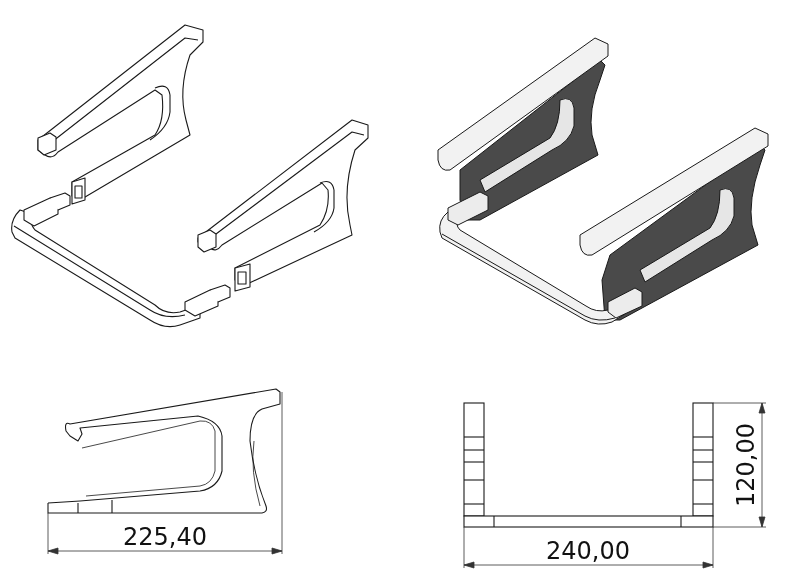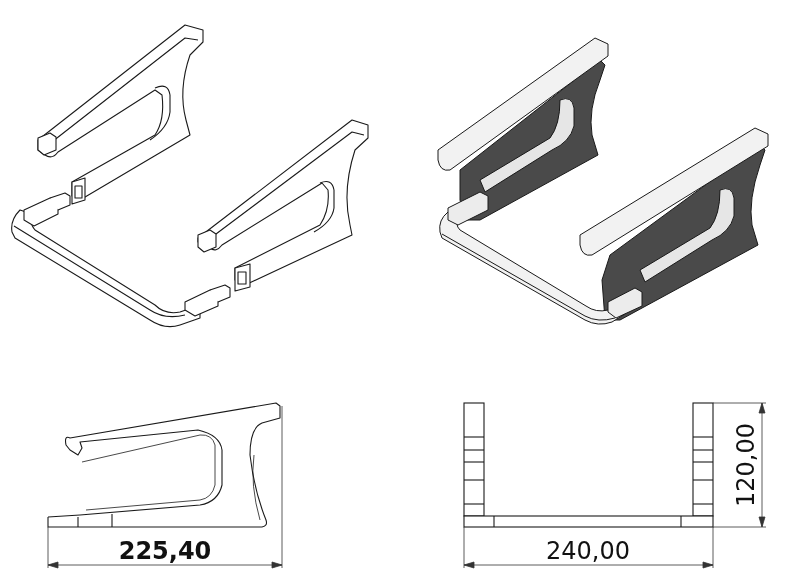--- a/index.html
+++ b/index.html
@@ -57,21 +57,21 @@
 
       <path d="M28 192 Q18 200 20 212 L22 218 L165 300 Q178 307 192 302 L205 294 L205 282 L188 290 Q176 293 166 286 L40 210 Q34 204 40 198 Z" fill="#f2f2f2"></path>
       <path d="M22 214 L165 296 Q178 303 195 298" fill="none"></path>
 
       <path d="M28 188 L60 172 L68 176 L68 190 L38 205 L28 200 Z" fill="#ececec"></path>
       <path d="M188 282 L215 268 L222 272 L222 286 L196 298 L188 292 Z" fill="#ececec"></path>
     </g>
   </svg>
 </div>
 
-<div class="view" style="left:40px;top:390px;width:260px;height:190px;font-weight:bold;">
+<div class="view" style="left:40px;top:376px;width:260px;height:190px;">
   <svg width="260" height="190" viewBox="0 0 260 190">
     <g fill="none" stroke="#1a1a1a" stroke-width="1.1" stroke-linejoin="round">
       <path d="M8 127 L8 137 L222 137 Q228 136 226 130 Q214 100 210 65 Q210 38 222 33 L240 28 L240 16 L236 13 L30 48 Q24 45 26 55 L30 60 L38 65 L42 58 L40 52 L158 40 Q180 45 182 60 L182 95 Q178 112 160 115 L40 125 L8 127"></path>
       <path d="M42 72 L160 45 Q172 44 175 55 L175 95 Q172 108 160 110 L46 120" stroke-width="0.8"></path>
       <path d="M214 65 Q210 95 220 130" stroke-width="0.8"></path>
       <path d="M38 127 L38 137 M72 124 L72 137"></path>
     </g>
     <g stroke="#333" stroke-width="0.8" fill="#333">
       <line x1="8" y1="137" x2="8" y2="178"></line>
       <line x1="242" y1="16" x2="242" y2="178"></line>

